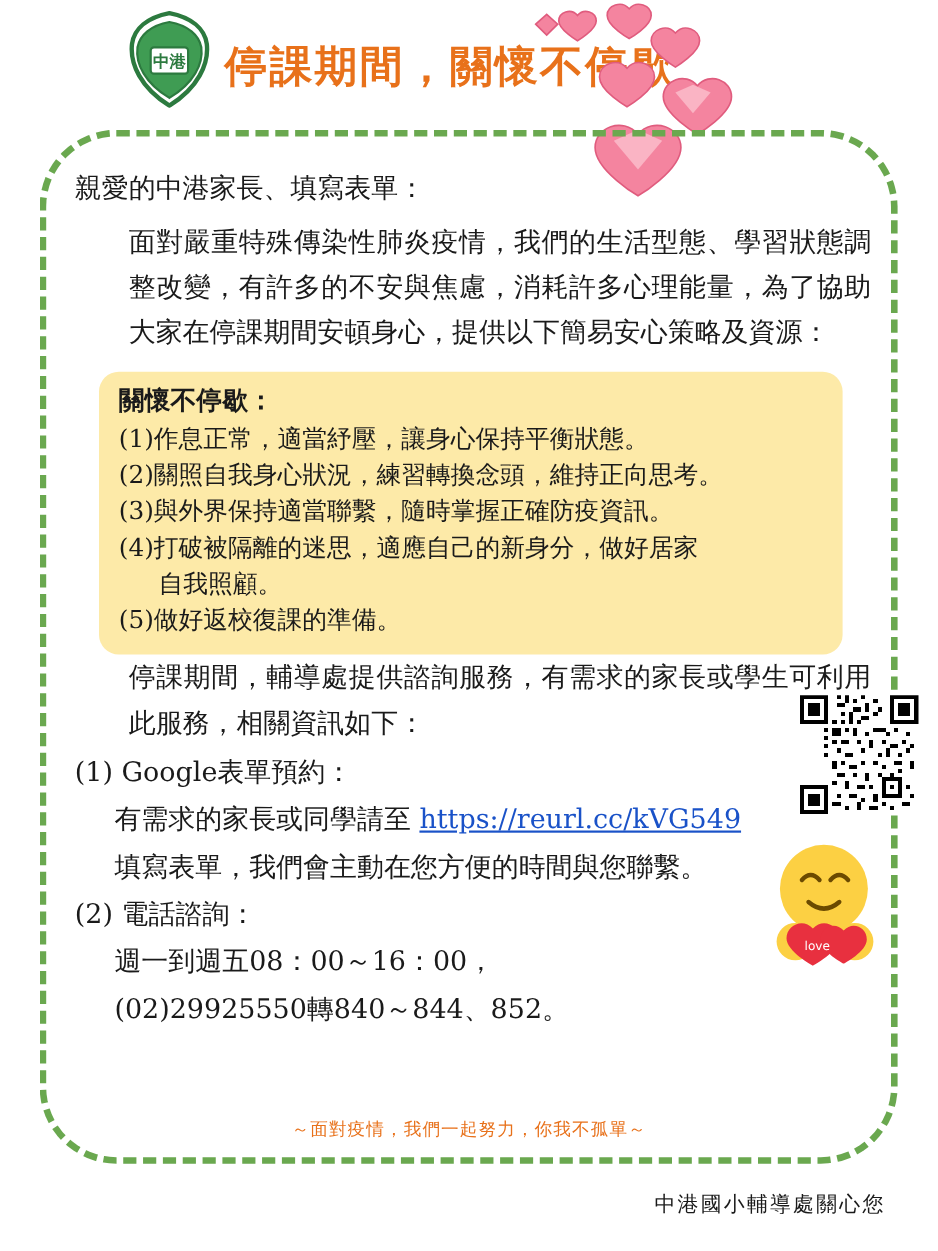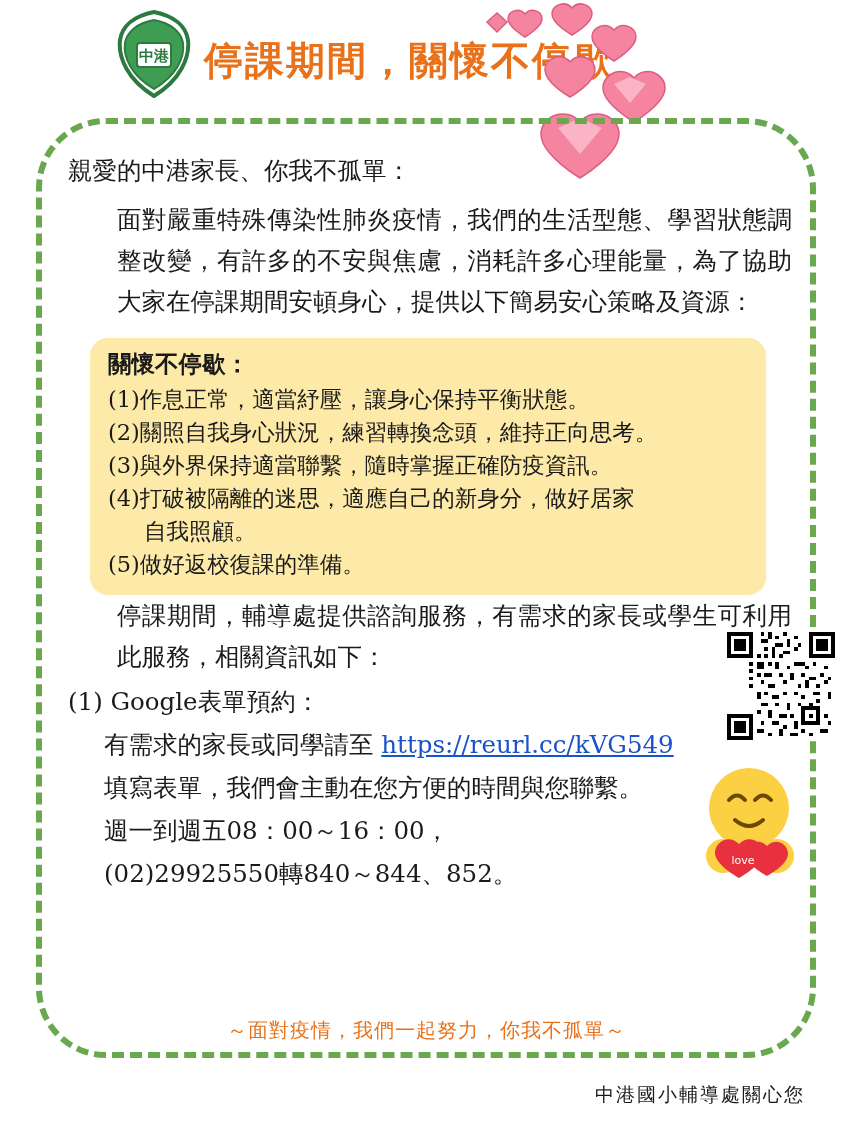--- a/index.html
+++ b/index.html
@@ -139,21 +139,21 @@
   }
 
   
   .closing {
     position: absolute;
     left: 0;
     top: 1017px;
     width: 853px;
     text-align: center;
     color: #e8711a;
-    font-size: 20px;
+    font-size: 16px;
     letter-spacing: 1px;
     font-family: "DejaVu Serif", "Liberation Serif", serif;
   }
 
   
   .signature {
     position: absolute;
     right: 48px;
     top: 1082px;
     font-size: 19px;
@@ -195,21 +195,21 @@
         <path d="M152 84 l16 -7 16 7 -16 19 z"></path>
       </g>
     </svg>
   </div>
 </div>
 
 <div class="frame"></div>
 
 <div class="content">
 
-  <p class="greeting">親愛的中港家長、你我不孤單：</p>
+  <p class="greeting">親愛的中港家長、填寫表單：</p>
 
   <p class="para indent">面對嚴重特殊傳染性肺炎疫情，我們的生活型態、學習狀態調整改變，有許多的不安與焦慮，消耗許多心理能量，為了協助大家在停課期間安頓身心，提供以下簡易安心策略及資源：</p>
 
   <div class="strategy-box">
     <div class="strategy-title">關懷不停歇：</div>
     <div class="strategy-item">(1)作息正常，適當紓壓，讓身心保持平衡狀態。</div>
     <div class="strategy-item">(2)關照自我身心狀況，練習轉換念頭，維持正向思考。</div>
     <div class="strategy-item">(3)與外界保持適當聯繫，隨時掌握正確防疫資訊。</div>
     <div class="strategy-item">(4)打破被隔離的迷思，適應自己的新身分，做好居家</div>
     <div class="strategy-item strategy-sub">自我照顧。</div>
@@ -221,20 +221,21 @@
   <div class="info-list">
 
     <div class="info-item">(1) Google表單預約：</div>
 
     <div class="info-item info-sub">
       <span>有需求的家長或同學請至 </span><a class="link" href="#">https://reurl.cc/kVG549</a>
     </div>
 
     <div class="info-item info-sub">填寫表單，我們會主動在您方便的時間與您聯繫。</div>
 
+    <div class="info-item">(2) 電話諮詢：</div>
 
     <div class="info-item info-sub">週一到週五08：00～16：00，</div>
 
     <div class="info-item info-sub">(02)29925550轉840～844、852。</div>
   </div>
 </div>
 
 <div class="qr">
   <svg width="108" height="108" viewBox="0 0 29 29" shape-rendering="crispEdges">
     <rect width="29" height="29" fill="#ffffff"></rect>

